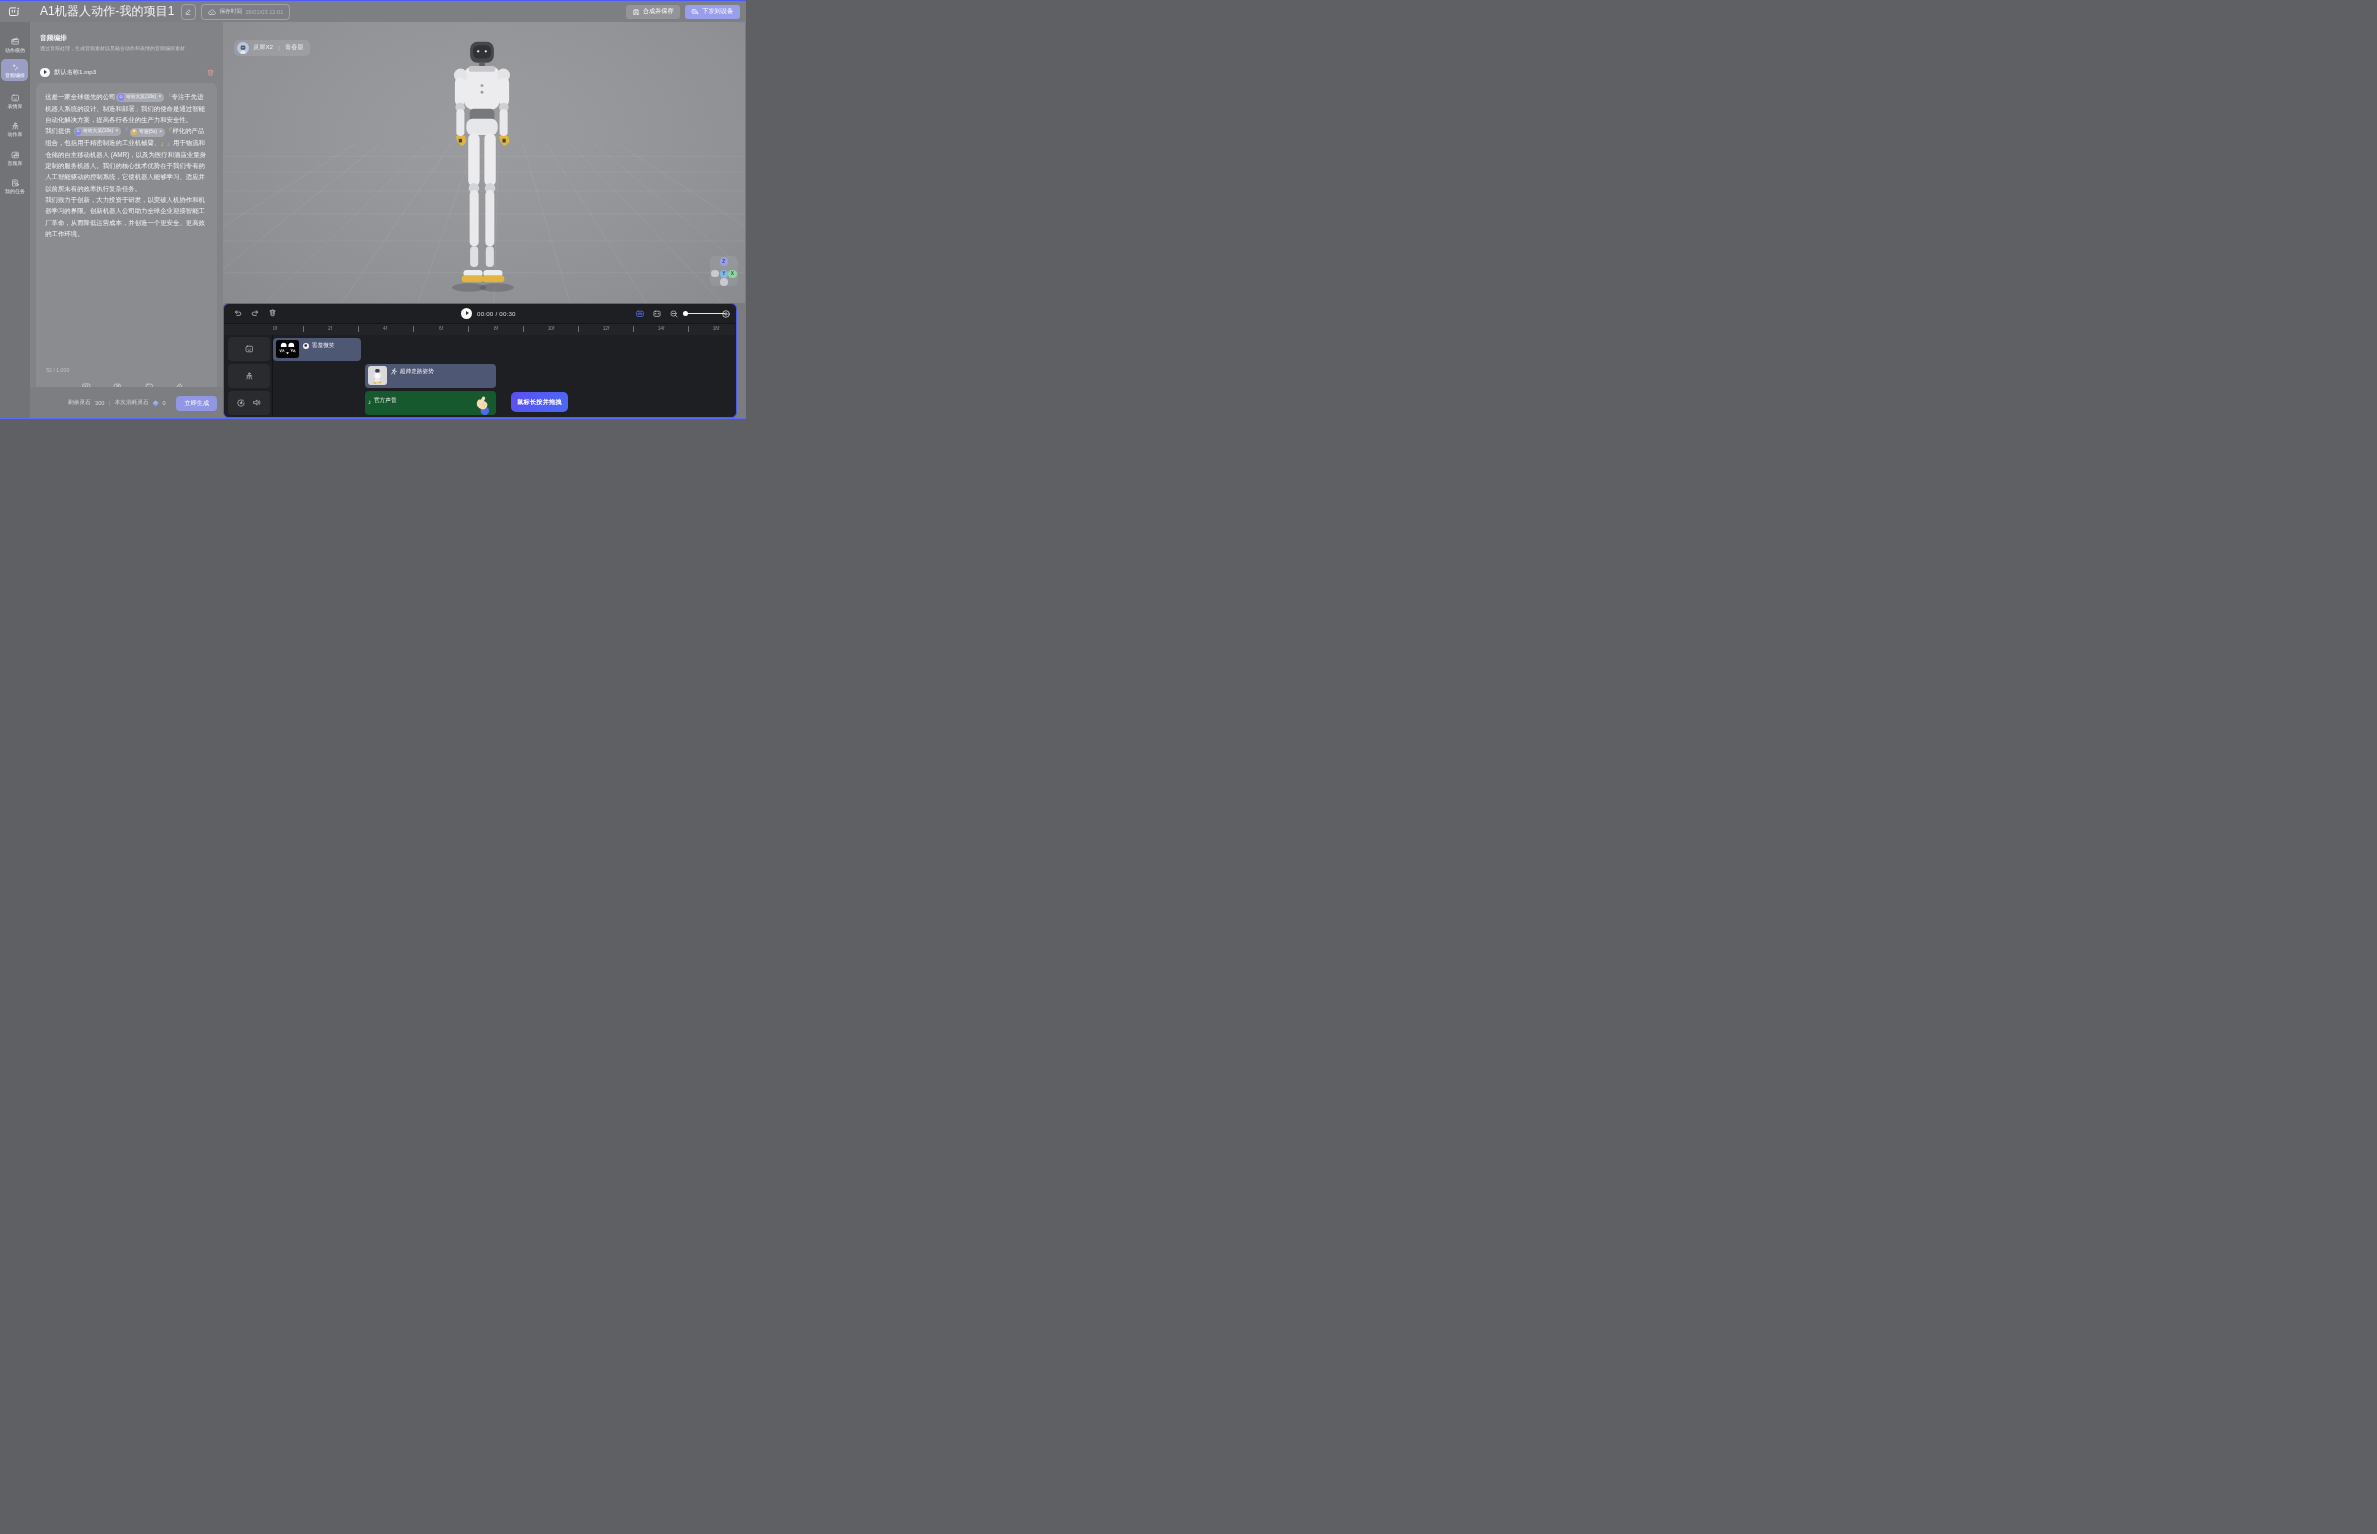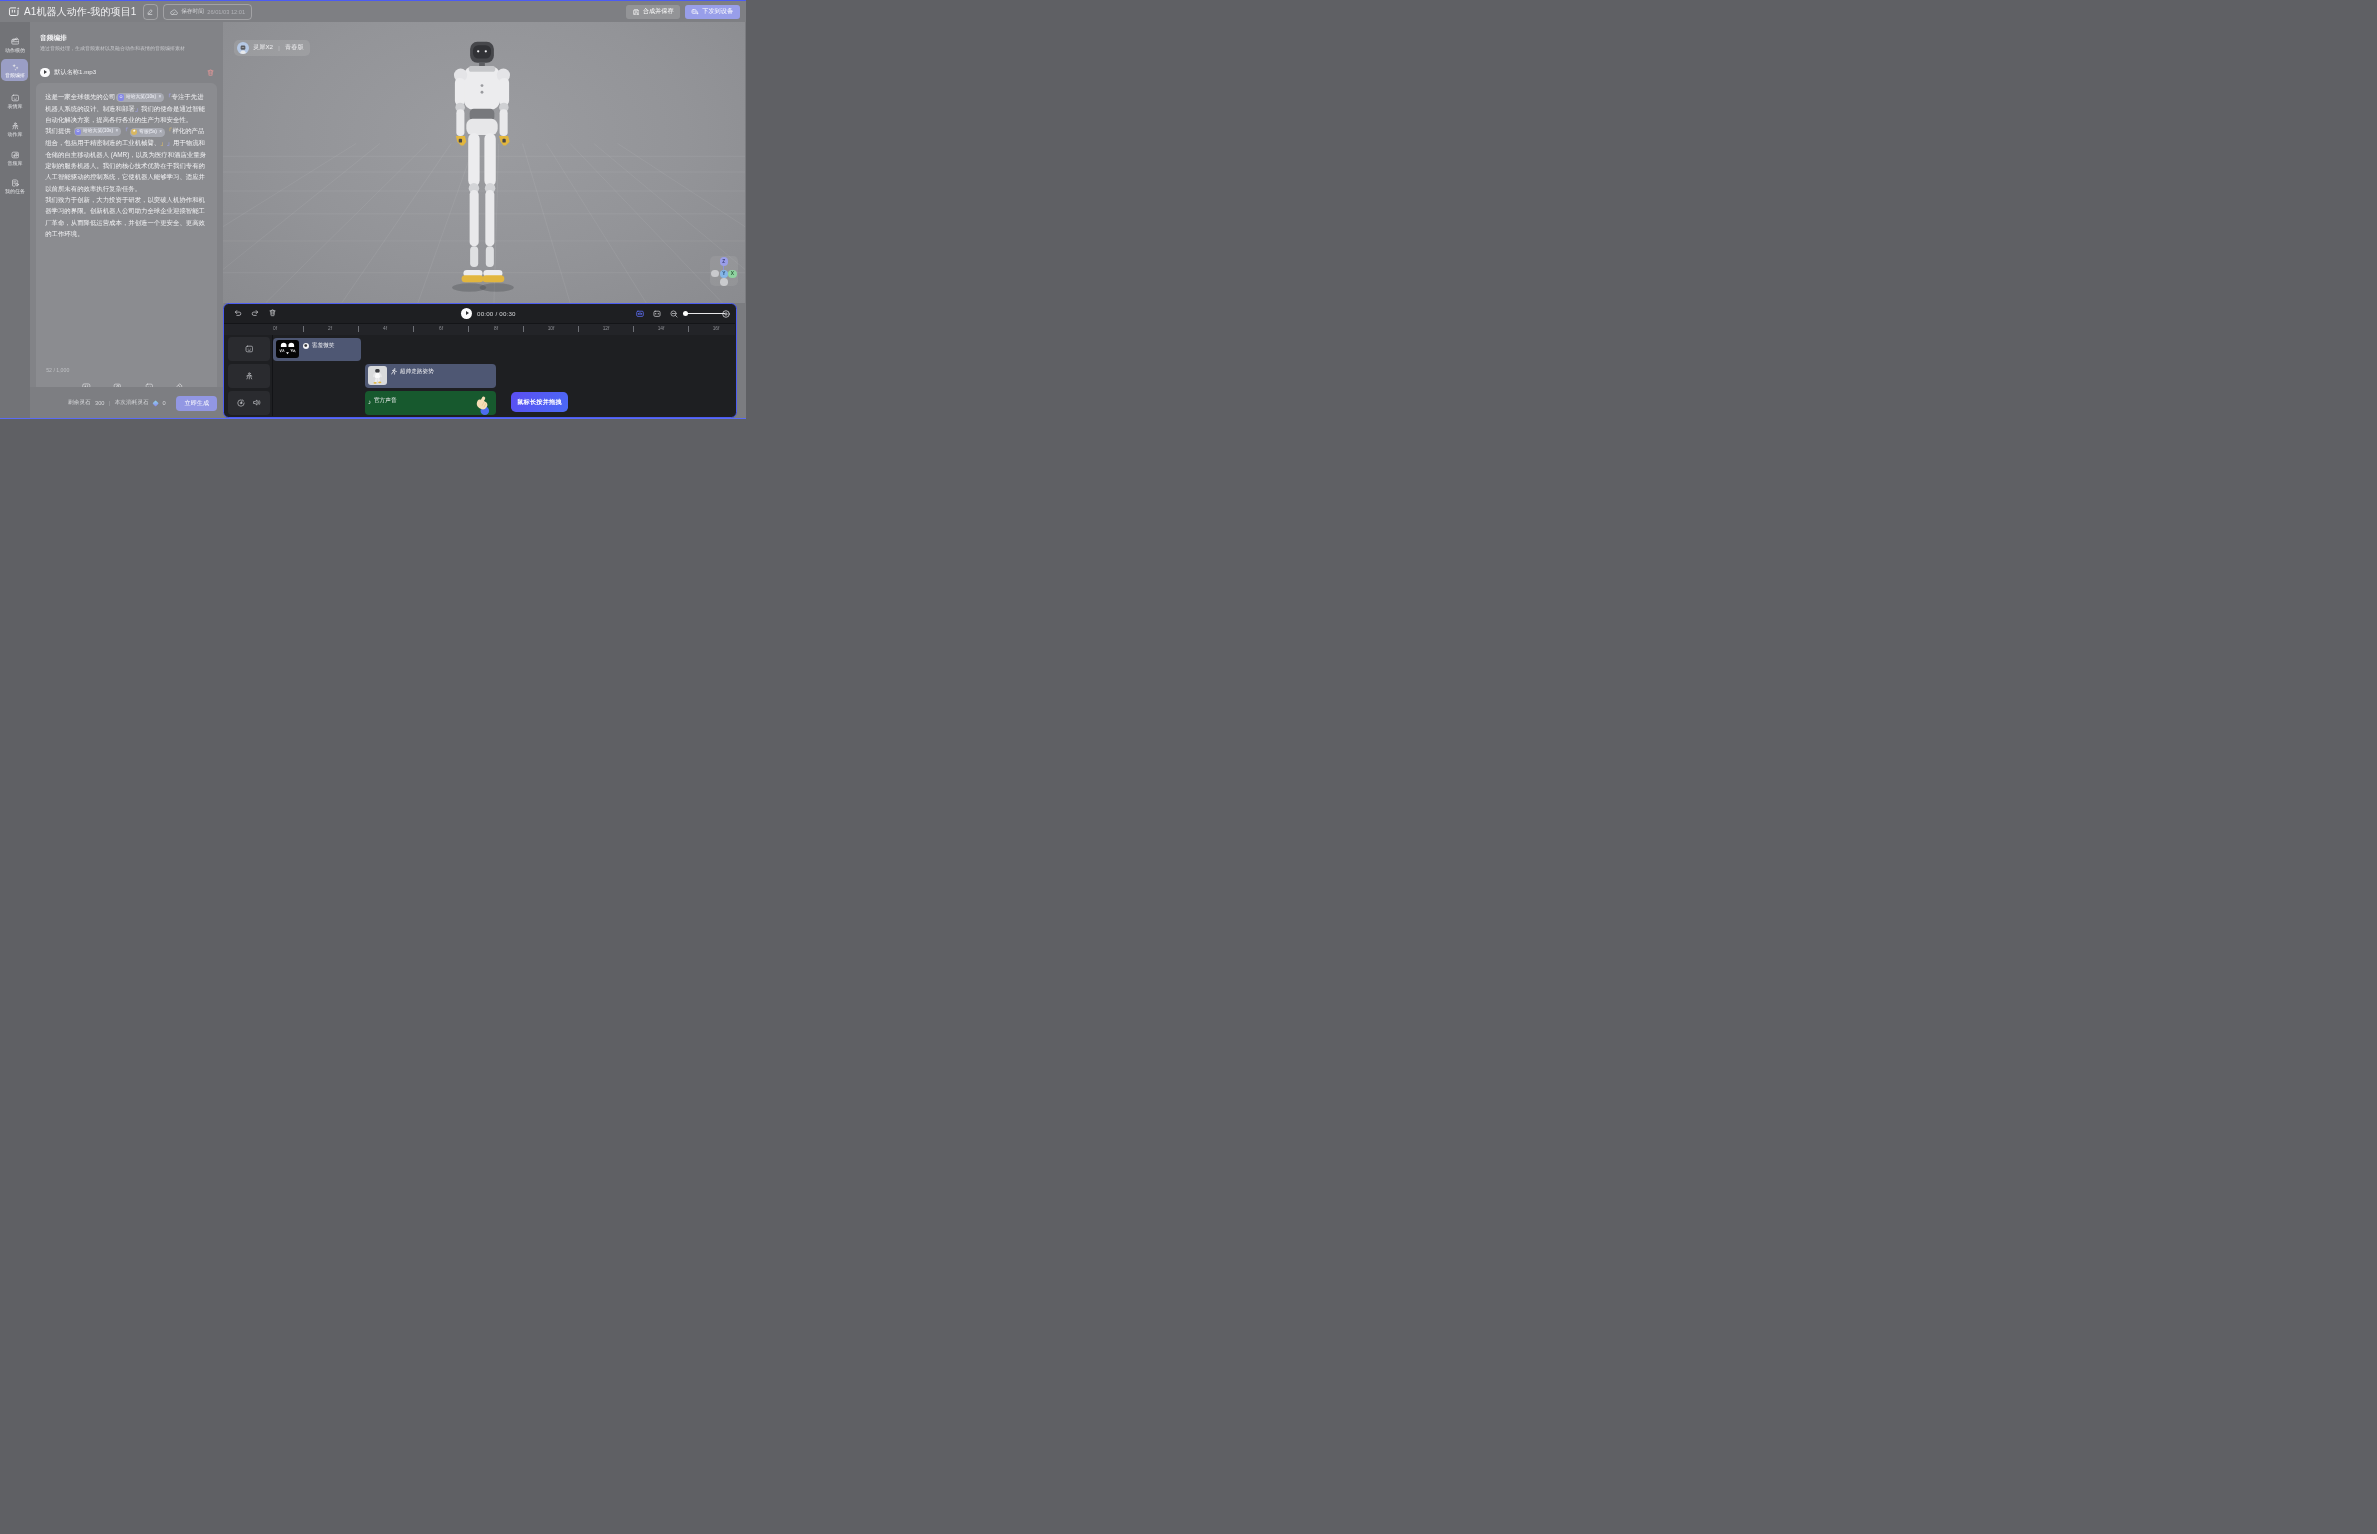--- a/index.html
+++ b/index.html
@@ -5,21 +5,21 @@
   html,body{margin:0;padding:0;background:#5f6064;}
   #app{position:relative;width:746px;height:419px;overflow:hidden;
        font-family:"Liberation Sans","DejaVu Sans",sans-serif;background:#7b7c80;
        -webkit-font-smoothing:antialiased;}
   .abs{position:absolute;}
   svg{display:block;}
   
   #top-strip{left:0;top:0;width:746px;height:1.4px;background:#4b5bf5;}
   #header{left:0;top:1.4px;width:746px;height:21px;background:#7e7f83;display:flex;align-items:center;}
   #logo{margin-left:7.6px;color:#f4f4f6;}
-  #proj-title{margin-left:4px;font-size:10px;color:#f2f2f4;letter-spacing:0.1px;}
+  #proj-title{margin-left:20px;font-size:12px;color:#f2f2f4;letter-spacing:0.1px;}
   .hd-pill{display:flex;align-items:center;border:0.5px solid rgba(255,255,255,.28);border-radius:3.8px;height:14.3px;color:#dadbde;}
   #edit-btn{margin-left:6.7px;width:12.4px;justify-content:center;}
   #save-pill{margin-left:5.7px;padding:0 5.7px;gap:3.3px;}
   #save-label{font-size:5.7px;color:#d7d8db;}
   #save-time{font-size:5.7px;color:#b2b3b8;}
   #hd-right{margin-left:auto;display:flex;gap:4.3px;margin-right:6.2px;}
   .hd-btn{display:flex;align-items:center;gap:3.3px;height:14.7px;padding:0 6.7px;border-radius:2.9px;font-size:6.2px;color:#fff;cursor:pointer;}
   #btn-merge{background:rgba(255,255,255,.17);}
   #btn-deploy{background:#989ee9;}
   

